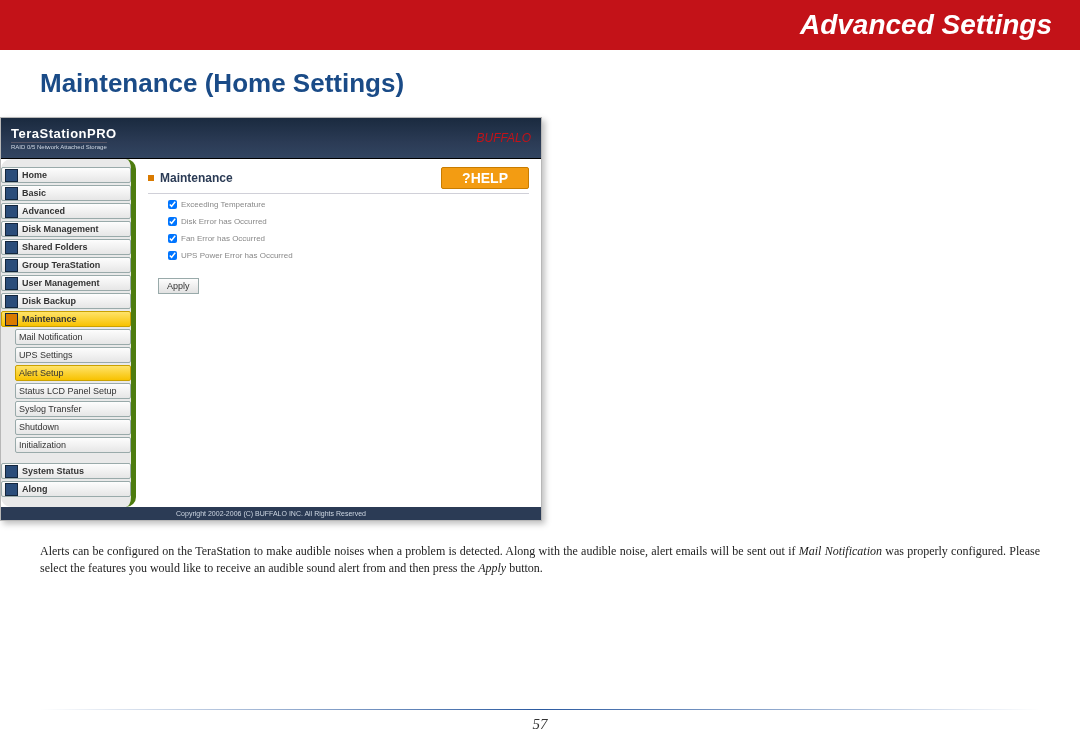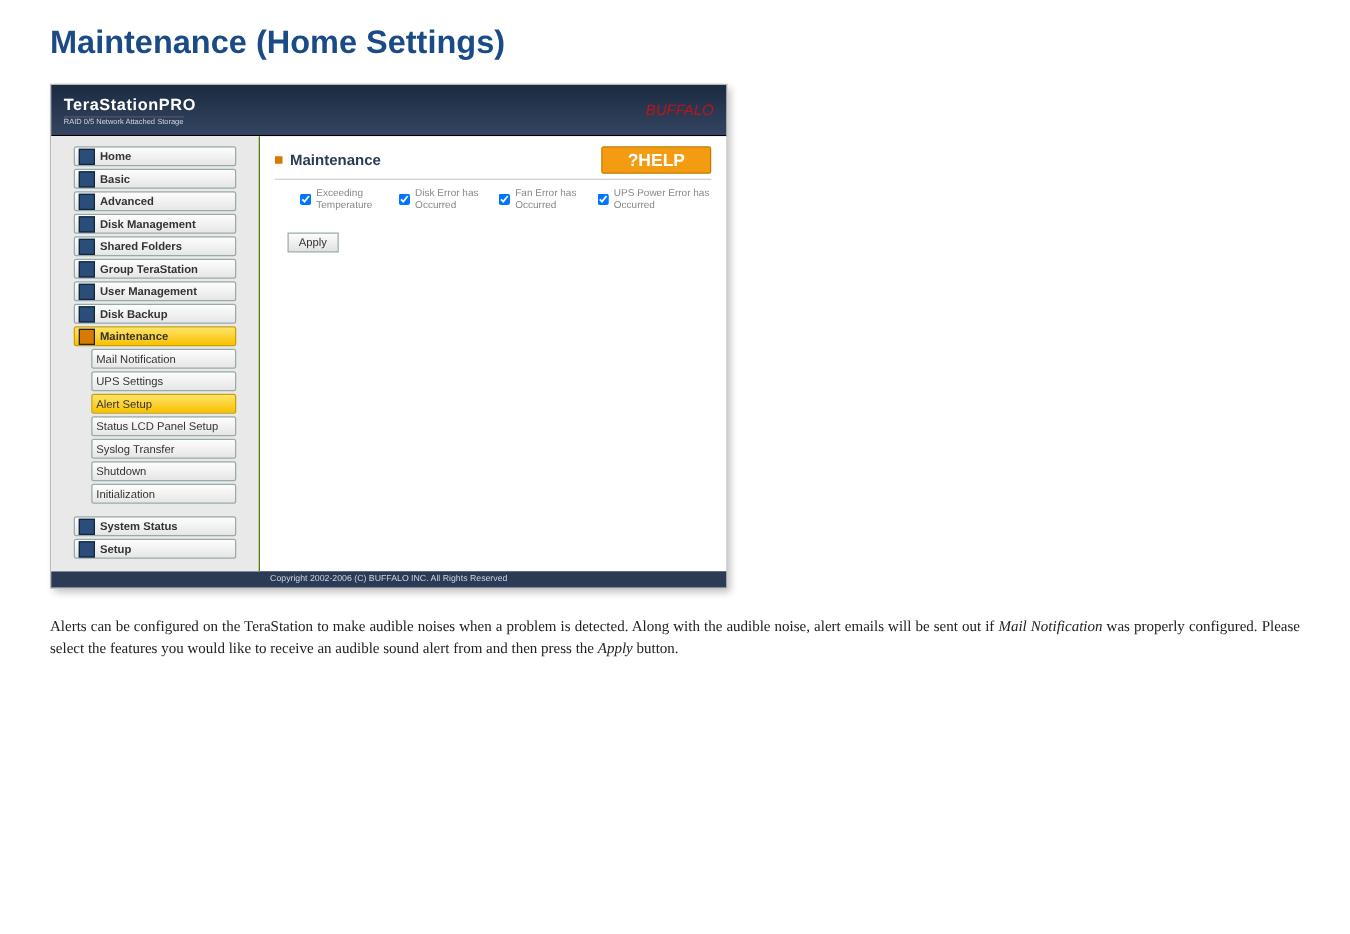--- a/index.html
+++ b/index.html
@@ -1,57 +1,60 @@
 <!DOCTYPE html>
 <html><head>
 <meta charset="utf-8">
 <style>
   html,body{margin:0;padding:0;font-family:Georgia,"Times New Roman",serif;background:#fff;color:#222;}
   .page{width:1080px;height:747px;position:relative;overflow:hidden;}
   .banner{background:#c31218;height:50px;display:flex;align-items:center;justify-content:flex-end;padding-right:28px;}
   .banner-title{color:#fff;font-style:italic;font-weight:bold;font-size:28px;font-family:"Trebuchet MS","Century Gothic",sans-serif;}
   .section-title{color:#1a4b87;font-family:"Trebuchet MS","Century Gothic",sans-serif;font-weight:bold;font-size:26px;margin:18px 0 18px 40px;}
-  .screenshot{width:540px;margin-left:40px;border:1px solid #b7b7b7;box-shadow:3px 3px 6px rgba(0,0,0,0.25);background:#fff;font-family:Tahoma,Verdana,Arial,sans-serif;font-size:9px;color:#333;}
+  .screenshot{width:540px;border:1px solid #b7b7b7;box-shadow:3px 3px 6px rgba(0,0,0,0.25);background:#fff;font-family:Tahoma,Verdana,Arial,sans-serif;font-size:9px;color:#333;}
   .ss-top{background:linear-gradient(#1a2a3f,#2b3b55 60%,#324561);height:40px;display:flex;align-items:center;justify-content:space-between;padding:0 10px;border-bottom:1px solid #000;}
   .ss-top-left{color:#fff;}
   .ss-product{font-family:Arial,sans-serif;font-weight:bold;font-size:13px;letter-spacing:0.5px;}
   .ss-tagline{font-size:6px;color:#cdd6e2;border-top:1px solid #556;display:inline-block;padding-top:1px;}
   .ss-brand{color:#c31218;font-style:italic;font-weight:normal;font-size:12px;font-family:Arial,sans-serif;}
   .ss-body{display:flex;min-height:320px;background:#fff;}
-  .ss-side{width:130px;background:#e9e9e9;padding:8px 18px;border-right:1px solid #4d7c0f;}
+  .ss-side{width:130px;background:#e9e9e9;padding:8px 0;border-right:5px solid #4d7c0f;border-radius:10px;}
   .nav-item{display:flex;align-items:center;background:linear-gradient(#fdfdfd,#e6e6e6);border:1px solid #9aa;border-radius:2px;height:14px;margin-bottom:2px;padding:0 3px;cursor:pointer;}
   .nav-item.sub{margin-left:14px;}
   .nav-item.active{background:linear-gradient(#ffe36a,#f8c200);border-color:#caa100;}
   .nav-item.head{font-weight:bold;}
   .nav-icon{width:11px;height:11px;background:#2b4d7a;display:inline-block;margin-right:4px;border:1px solid #14263d;}
   .nav-icon.maint{background:#d97a00;}
   .nav-gap{height:8px;}
   .ss-main{flex:1;padding:8px 12px;position:relative;}
   .panel-head{display:flex;align-items:center;justify-content:space-between;border-bottom:1px solid #d0d0d8;padding-bottom:4px;margin-bottom:6px;}
   .panel-title{color:#2b3b55;font-weight:bold;font-size:12px;display:flex;align-items:center;gap:6px;}
   .bullet{width:6px;height:6px;background:#d97a00;display:inline-block;}
   .help-btn{background:#f39c12;color:#fff;font-size:14px;font-weight:bold;padding:2px 20px;border:1px solid #c87c00;border-radius:2px;}
   .sub-title{color:#2b5aa0;font-weight:bold;font-size:10px;margin:4px 0 6px 10px;display:flex;align-items:center;gap:5px;}
   .sub-title .b2{width:5px;height:5px;background:#d97a00;display:inline-block;}
   .form-row{display:flex;font-size:8px;color:#888;margin-left:20px;}
   .form-label{width:110px;color:#999;}
-  .form-opts{display:flex;flex-direction:row;gap:8px;color:#888;}
+  .form-opts{display:flex;flex-direction:column;gap:8px;color:#888;}
   .cb{display:flex;align-items:center;gap:4px;}
   .cb input{width:9px;height:9px;margin:0;}
   .apply-btn{margin:18px 0 0 10px;background:linear-gradient(#fdfdfd,#e2e2e2);border:1px solid #9aa;font-size:9px;padding:2px 8px;cursor:pointer;display:inline-block;}
   .ss-foot{background:#2b3b55;color:#cdd6e2;text-align:center;font-size:7px;padding:3px 0;}
   .body-text{margin:22px 40px 0 40px;font-size:12px;line-height:1.42;text-align:justify;color:#222;}
   .body-text .it{font-style:italic;}
   .page-number{position:absolute;bottom:14px;left:0;right:0;text-align:center;font-style:italic;font-size:15px;color:#333;}
   .page-number::before{content:"";display:block;width:1000px;height:1px;background:linear-gradient(to right,rgba(30,70,130,0),#2b5aa0,rgba(30,70,130,0));margin:0 auto 6px auto;}
 </style>
 </head>
 <body>
 
 <div class="page">
+  <div class="banner">
+    <span class="banner-title">Advanced Settings</span>
+  </div>
 
   <div class="section-title">Maintenance (Home Settings)</div>
 
   <div class="screenshot">
     <div class="ss-top">
       <div class="ss-top-left">
         <div class="ss-product">TeraStationPRO</div>
         <div class="ss-tagline">RAID 0/5 Network Attached Storage</div>
       </div>
       <div class="ss-brand">BUFFALO</div>
@@ -115,21 +118,21 @@
         <div class="nav-item sub">
             <span>Initialization</span>
           </div>
         <div class="nav-gap"></div>
         <div class="nav-item head">
             <span class="nav-icon"></span>
             <span>System Status</span>
           </div>
         <div class="nav-item head">
             <span class="nav-icon"></span>
-            <span>Setup</span>
+            <span>Along</span>
           </div>
       </div>
       <div class="ss-main">
         <div class="panel-head">
           <div class="panel-title">
               <span class="bullet"></span>
               <span>Maintenance</span>
             </div>
           <div class="help-btn">?HELP</div>
         </div>
@@ -156,13 +159,14 @@
         <div class="apply-btn">Apply</div>
       </div>
     </div>
     <div class="ss-foot">Copyright 2002-2006 (C) BUFFALO INC. All Rights Reserved</div>
   </div>
 
   <div class="body-text">
     <span>Alerts can be configured on the TeraStation to make audible noises when a problem is detected. Along with the audible noise, alert emails will be sent out if </span><span class="it">Mail Notification</span><span> was properly configured. Please select the features you would like to receive an audible sound alert from and then press the </span><span class="it">Apply</span><span> button.</span>
   </div>
 
+  <div class="page-number">57</div>
 </div>
 
 </body></html>

